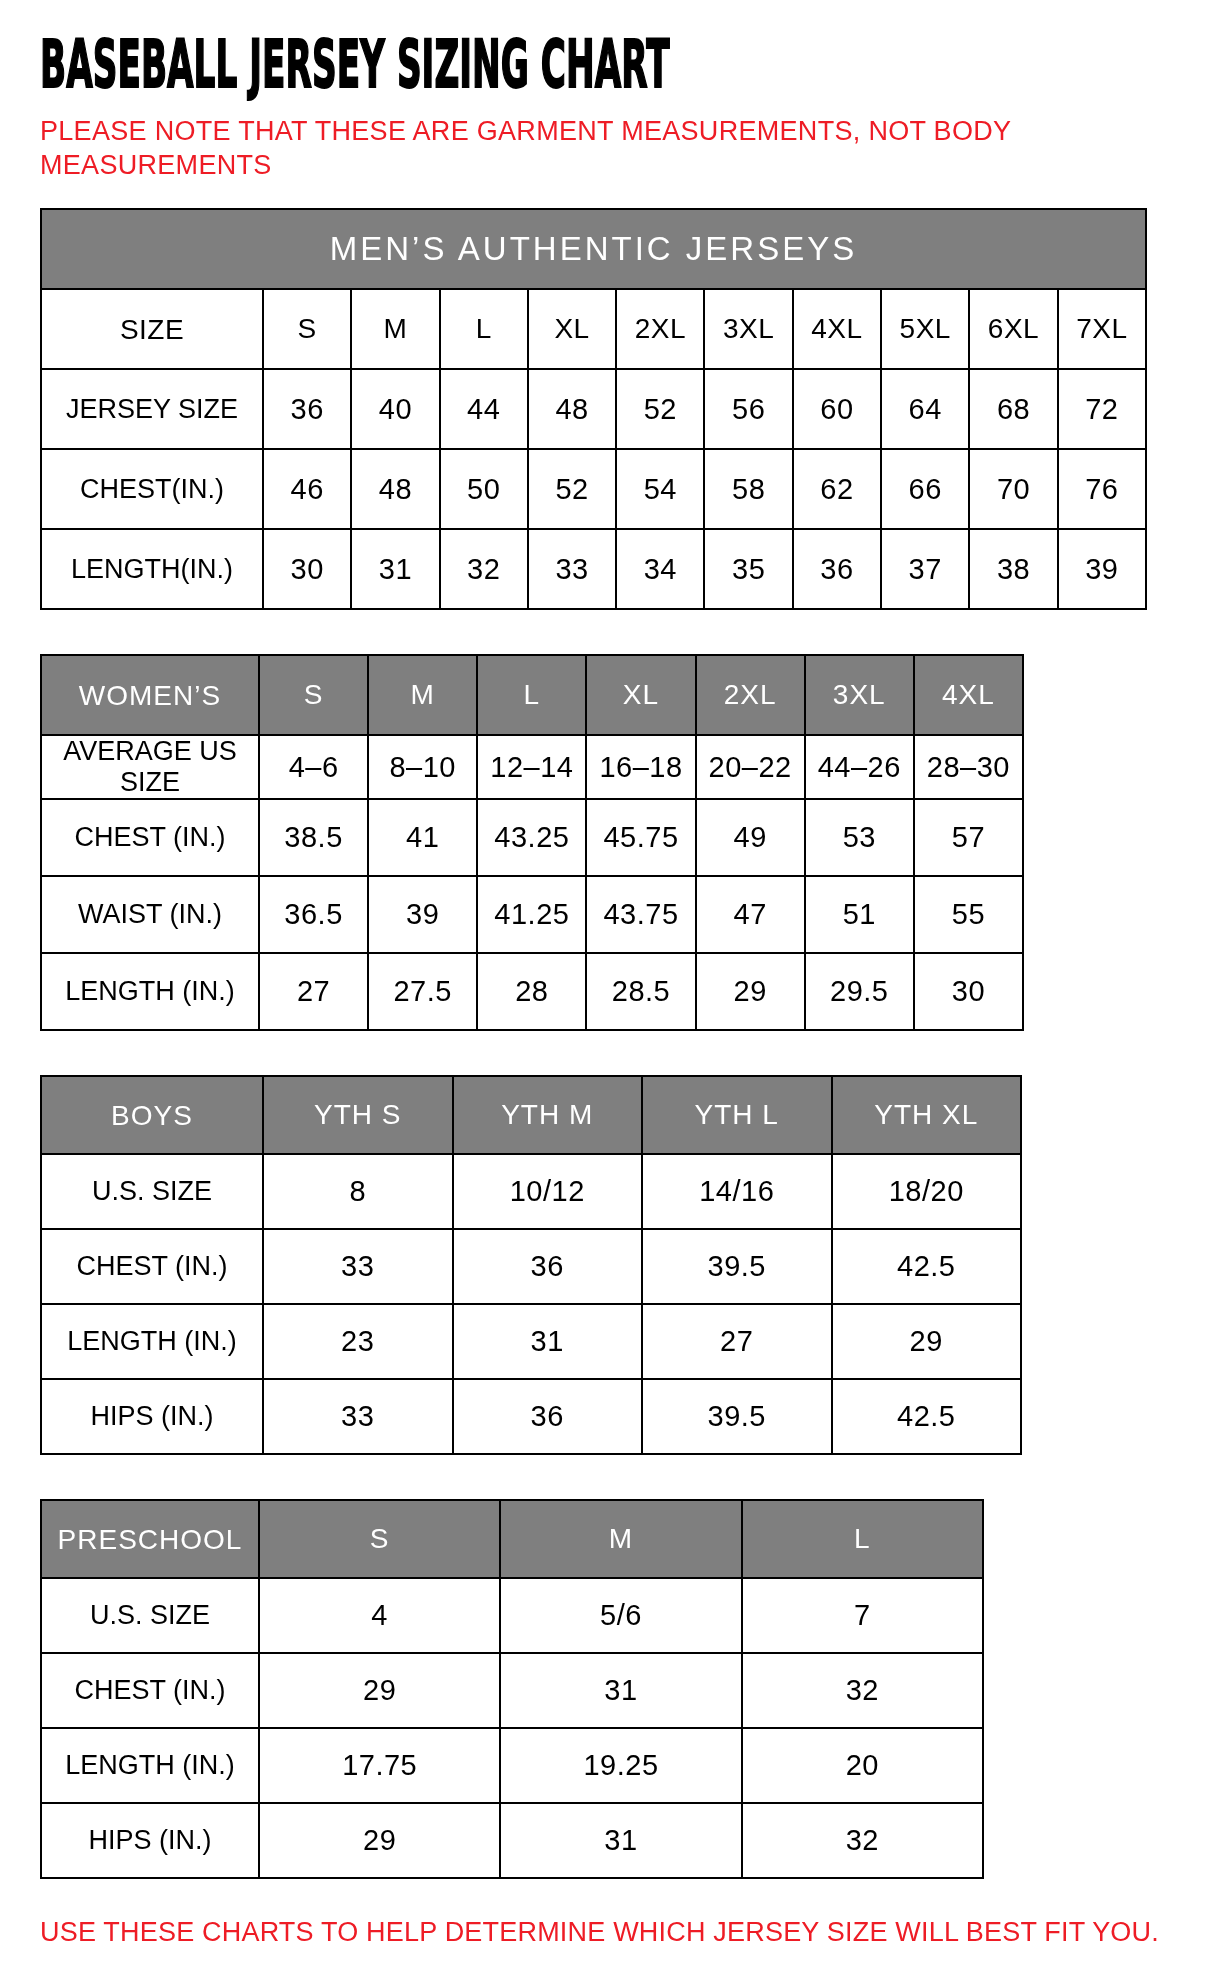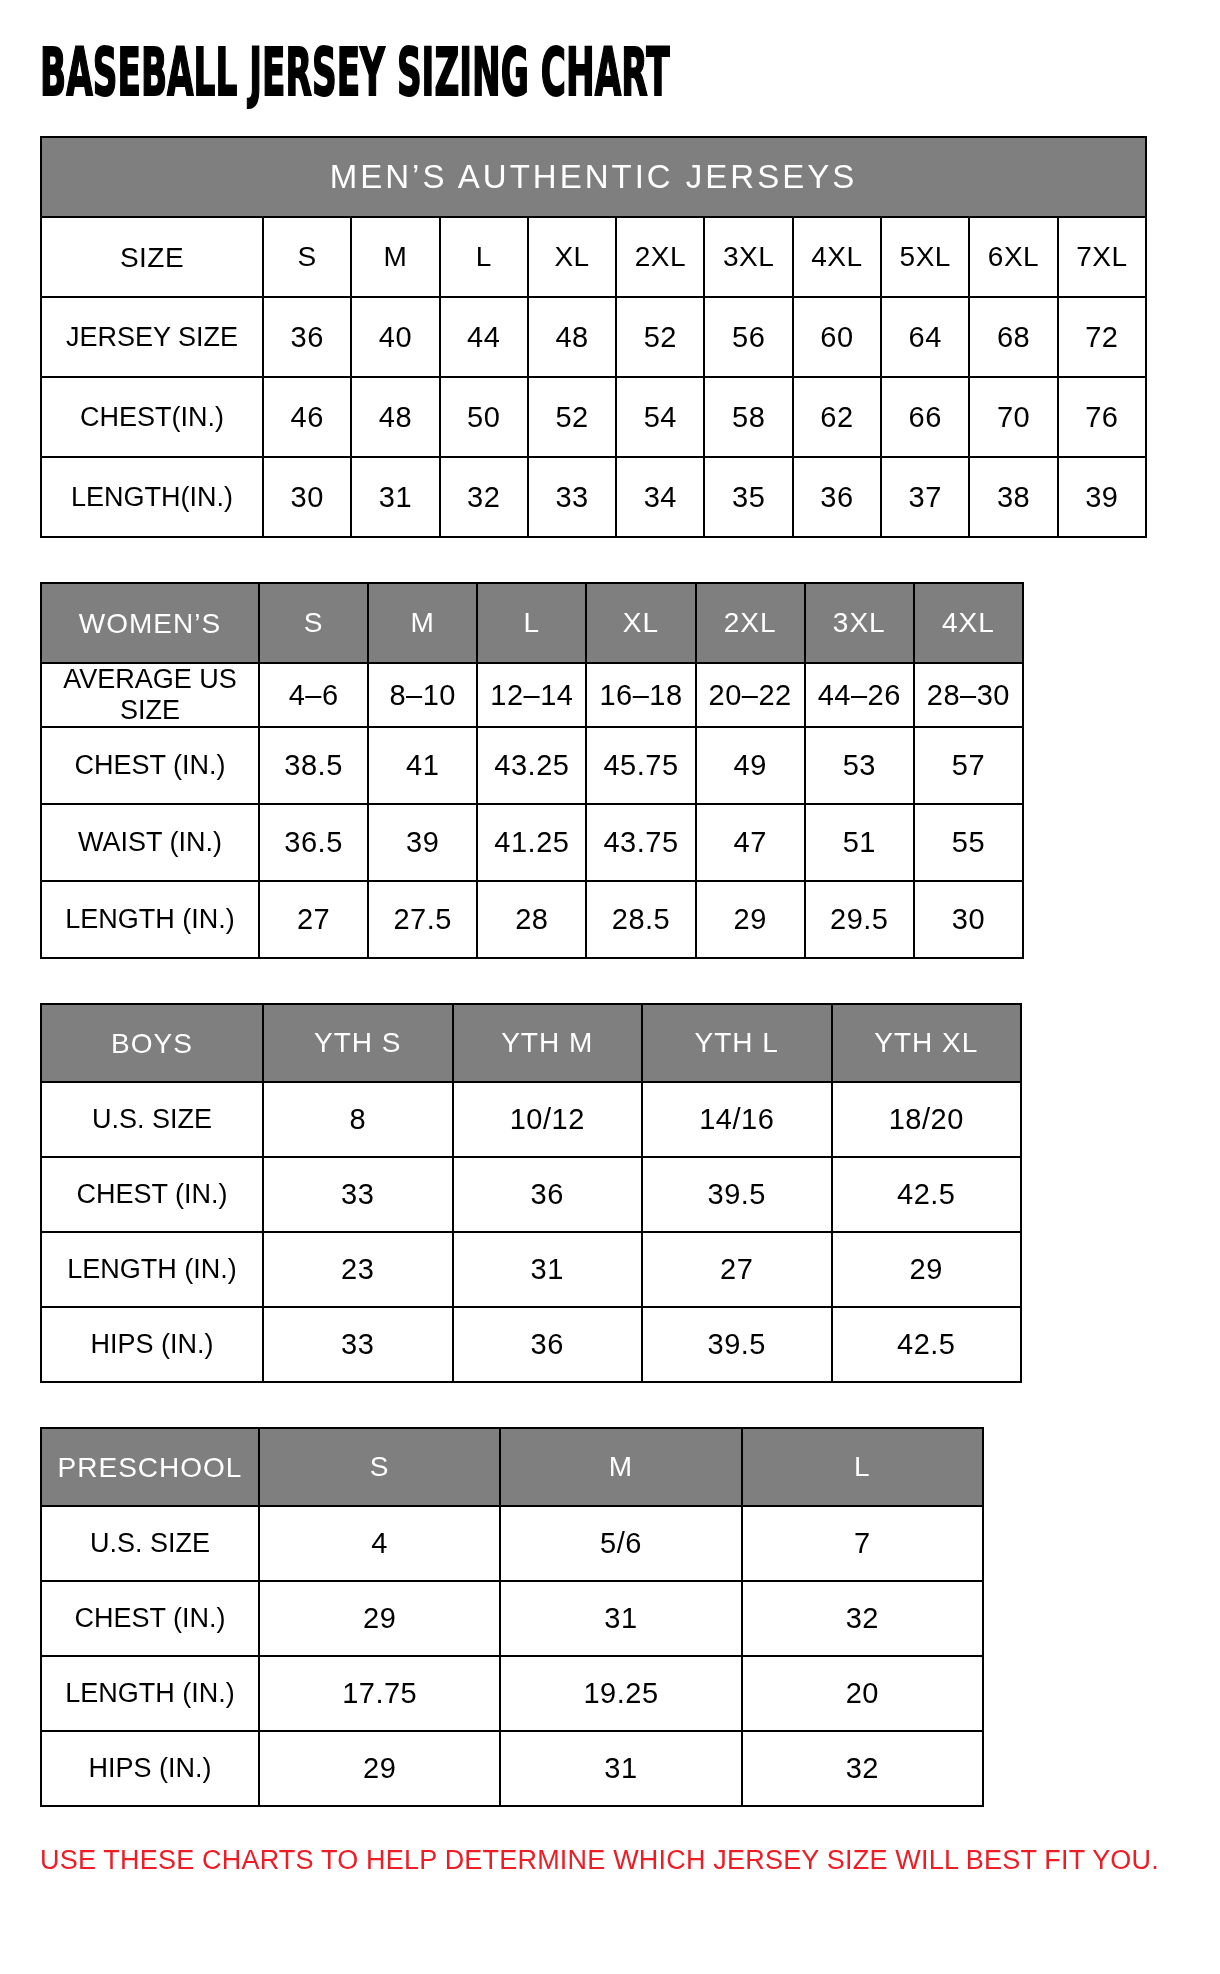--- a/index.html
+++ b/index.html
@@ -5,21 +5,21 @@
 <style>
   :root{
     --red:#ee1c25;
     --gray:#7f7f7f;
   }
   html,body{margin:0;padding:0;}
   body{
     width:1220px;height:1974px;overflow:hidden;background:#ffffff;
     font-family:"Liberation Sans",sans-serif;box-sizing:border-box;color:#000;
   }
-  .content{padding:38px 40px 0 40px;}
+  .content{padding:30px 40px 0 40px;}
 
   
   .page-title-wrap{height:72px;}
   .page-title{
     display:inline-block;
     font-family:"DejaVu Sans",sans-serif;
     font-weight:700;
     font-size:66px;
     line-height:1.05;
     white-space:nowrap;
@@ -67,20 +67,24 @@
 </style>
 </head>
 <body>
 
 <div class="content">
 
   <div class="page-title-wrap">
     <span class="page-title">BASEBALL JERSEY SIZING CHART</span>
   </div>
 
+  <div class="note">
+    <div>PLEASE NOTE THAT THESE ARE GARMENT MEASUREMENTS, NOT BODY</div>
+    <div>MEASUREMENTS</div>
+  </div>
 
   <div>
       <table class="tbl tbl-mens">
         <colgroup>
           <col class="label-col">
           <col>
           <col>
           <col>
           <col>
           <col>

